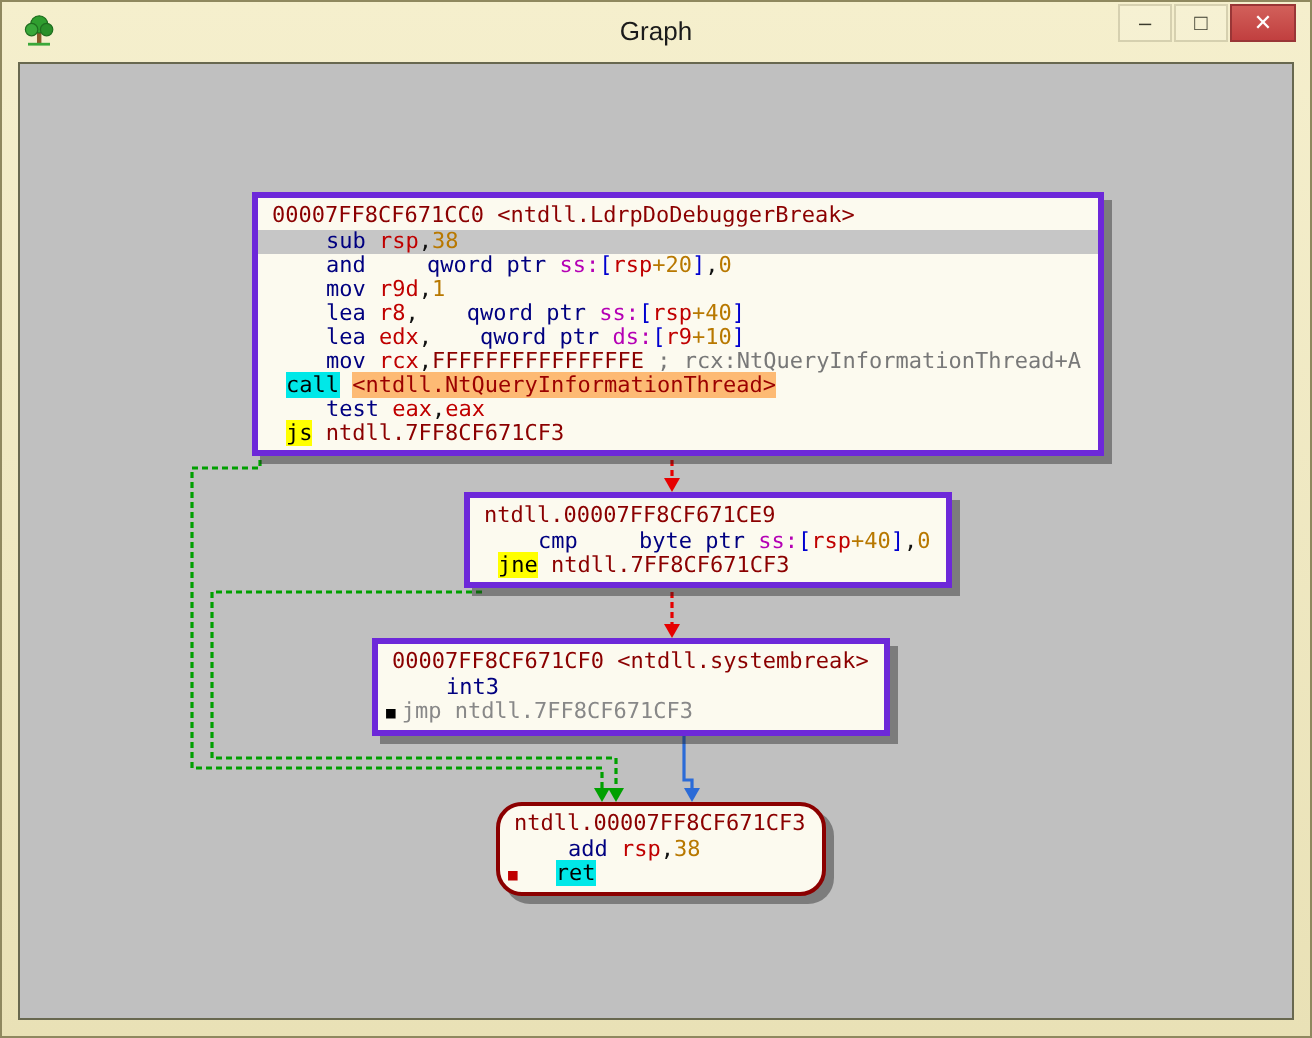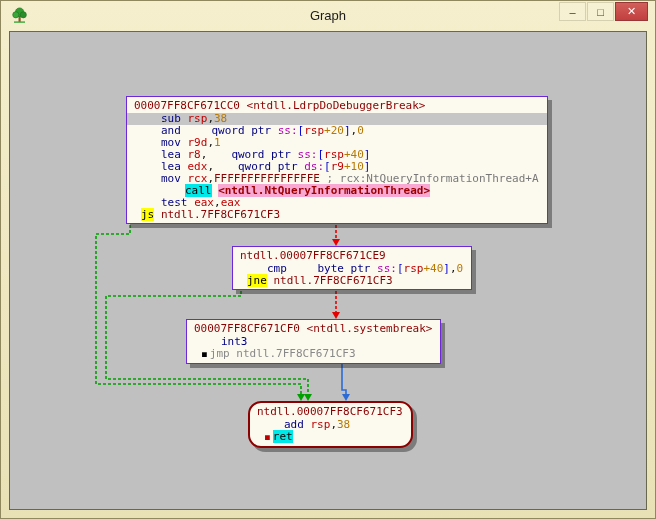--- a/index.html
+++ b/index.html
@@ -26,43 +26,43 @@
     width:33px; color:#fff; font-size:11px;
     border:1px solid #993636; box-sizing:border-box;
     background:linear-gradient(#d2605a,#c13f3f);
   }
   .client {
     position:absolute; left:8px; right:8px; top:30px; bottom:8px;
     background:#c0c0c0; border:1px solid #68684f; box-sizing:border-box; overflow:hidden;
   }
   #edges-svg { position:absolute; left:0; top:0; width:638px; height:479px; }
   .node {
-    position:absolute; background:#fcfaef; border:1px solid #6d28d9;
+    position:absolute; background:#fcfaef; border:3px solid #6d28d9;
     box-shadow:4px 4px 0 rgba(30,30,30,0.42);
     font-family:"DejaVu Sans Mono", monospace; font-size:11px; line-height:12px;
     white-space:pre; padding:2px 0 2px 0;
   }
   .node.current { border:2px solid #8b0000; }
   .node-header { color:#8b0000; padding:1px 8px 1px 7px; }
   .line { padding:0 8px 0 14px; color:#101010; }
   .line.selected { background:#c6c6c6; }
-  .line.marked { padding-left:15px; }
+  .line.marked { padding-left:4px; }
   .tk-mn   { color:#000080;margin-left:20px; }
   .tk-reg  { color:#c00000; }
   .tk-num  { color:#b87800;text-align:right; }
   .tk-mem  { color:#000080;margin-left:24px; }
   .tk-seg  { color:#b500b5;text-align:center; }
   .tk-brk  { color:#0000d0; }
   .tk-lbl  { color:#8b0000; }
   .tk-cmt  { color:#787878; }
-  .tk-callmn { background:#00e8e8; color:#000;margin-left:44px; }
-  .tk-ylbl { background:#f9a8d4; color:#9b0000;font-weight:bold; }
+  .tk-callmn { background:#00e8e8; color:#000; }
+  .tk-ylbl { background:#fdba74; color:#9b0000; }
   .tk-jmn  { background:#ffff00; color:#000; }
   .tk-gray { color:#888888; }
-  .tk-retbg { background:#00e8e8; color:#000; }
+  .tk-retbg { background:#00e8e8; color:#000;margin-left:16px; }
   .tk-blksq { color:#000000; font-size:8px; margin-right:3px; }
   .tk-redsq { color:#c00000; font-size:8px; margin-right:3px; }
 </style>
 </head>
 <body>
 
 <div class="window">
   <div class="titlebar">
     <span class="app-icon">
       <svg width="17" height="17" viewBox="0 0 17 17">

